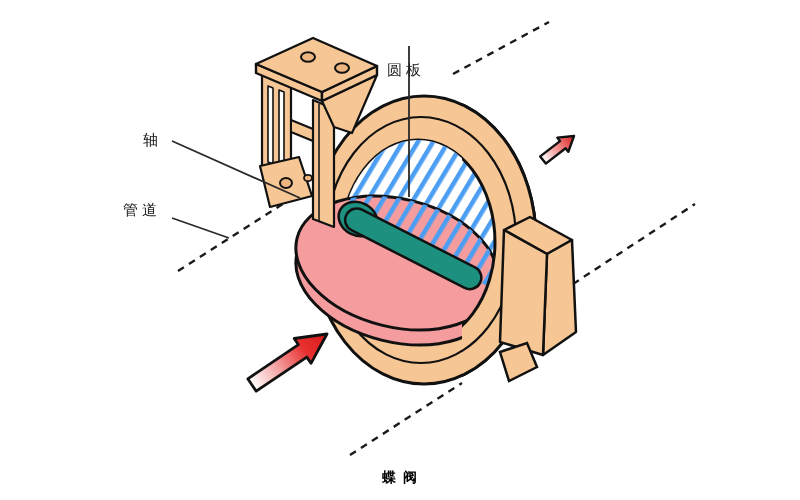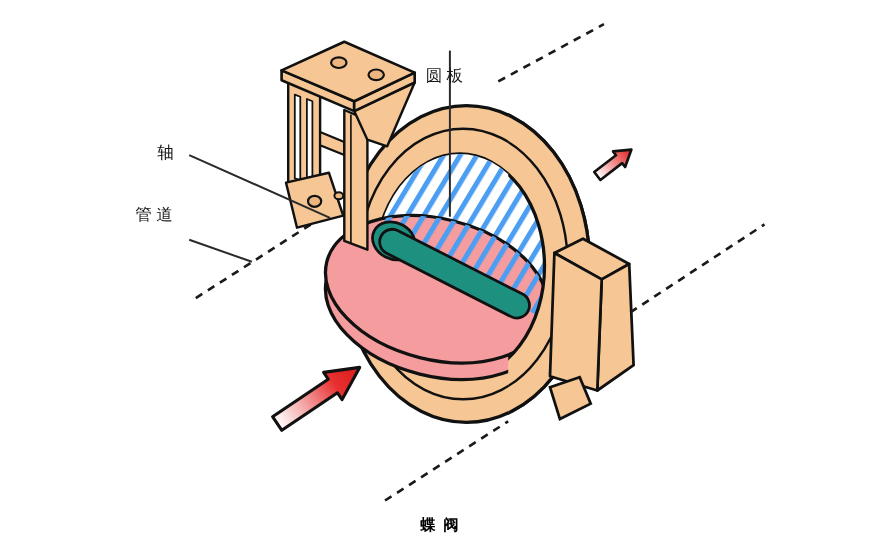--- a/index.html
+++ b/index.html
@@ -137,16 +137,16 @@
     <line class="leader" x1="172" y1="141" x2="300" y2="198"></line>
     <line class="leader" x1="172" y1="218" x2="229" y2="238"></line>
   </g>
 
   <path d="M256.2,391.2 L306.8,357.1 L311,363.3 L327,334 L294.2,338.5 L298.4,344.7 L247.8,378.8 Z" fill="url(#bigArrowGrad)" stroke="#111" stroke-width="2.8" stroke-linejoin="round"></path>
   <path d="M545.8,163.6 L565.6,148.3 L568.3,151.8 L574,136 L557.3,137.6 L560,141.1 L540.2,156.4 Z" fill="url(#smallArrowGrad)" stroke="#111" stroke-width="2.4" stroke-linejoin="round"></path>
 </svg>
 
 <div class="lbl" style="left:387px;top:21px;margin-top:40px;">圆板</div>
 <div class="lbl" style="left:143px;top:131px;">轴</div>
-<div class="lbl" style="left:123px;top:187px;">管道</div>
+<div class="lbl" style="left:123px;top:201px;">管道</div>
 <div class="caption" style="left:382px;top:469px;">蝶阀</div>
 
 </div>
 
 </body></html>

